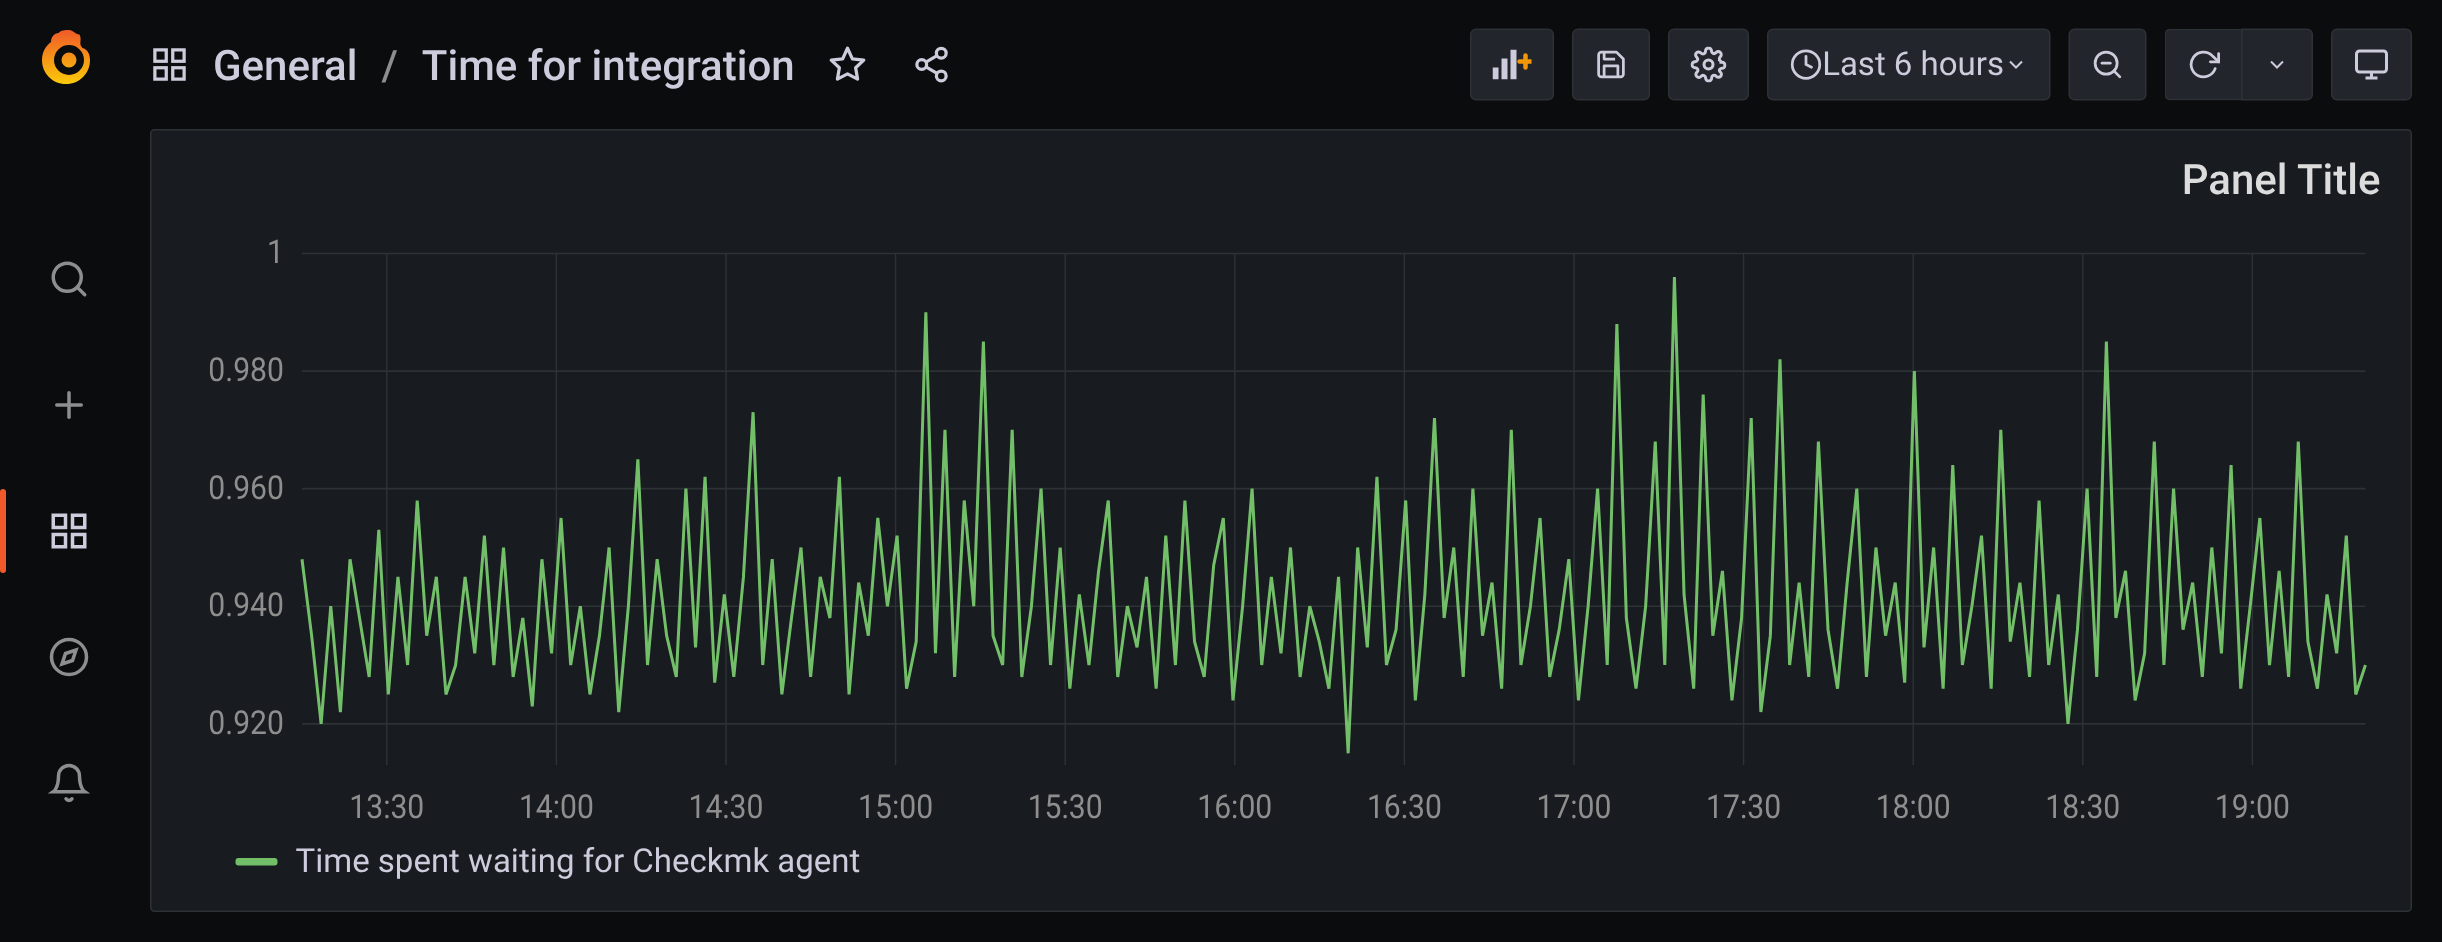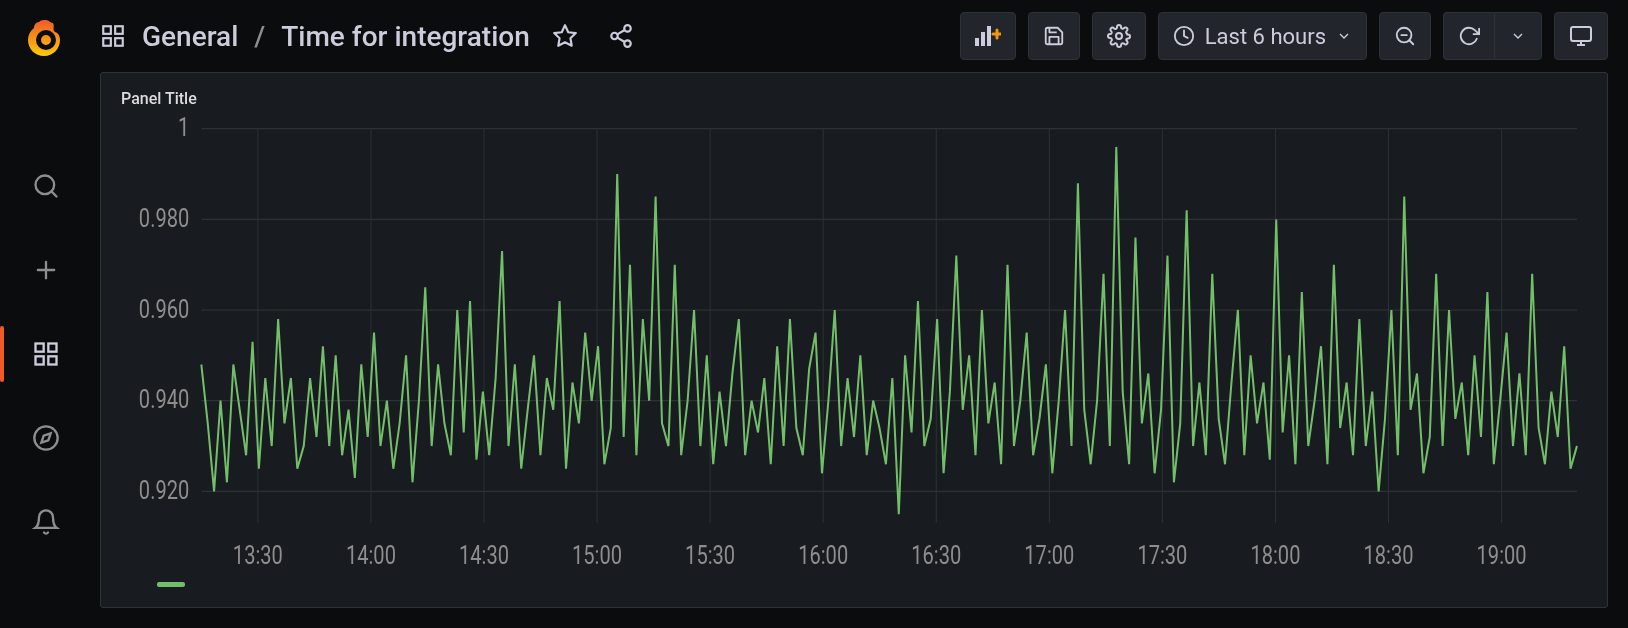--- a/index.html
+++ b/index.html
@@ -4,33 +4,33 @@
 <style>
   * { box-sizing: border-box; margin: 0; padding: 0; }
   html, body { width: 1628px; height: 628px; background: #0b0c0e; font-family: -apple-system, BlinkMacSystemFont, "Segoe UI", Roboto, sans-serif; color: #ccccdc; overflow: hidden; }
   .app { display: flex; width: 100%; height: 100%; }
   .sidebar { width: 92px; background: #0b0c0e; display: flex; flex-direction: column; align-items: center; padding-top: 16px; flex-shrink: 0; }
   .logo { width: 48px; height: 48px; margin-bottom: 100px; }
   .side-icon { width: 44px; height: 44px; display: flex; align-items: center; justify-content: center; margin-bottom: 40px; color: #8e8e8e; cursor: pointer; position: relative; }
   .side-icon.active { color: #ccccdc; }
   .side-icon.active::before { content: ""; position: absolute; left: -24px; top: -6px; bottom: -6px; width: 4px; background: #f05a28; border-radius: 2px; }
   .main { flex: 1; display: flex; flex-direction: column; padding: 0 20px 20px 8px; }
-  .topbar { display: flex; align-items: center; height: 72px; gap: 12px; justify-content: flex-end; }
+  .topbar { display: flex; align-items: center; height: 86px; gap: 12px; justify-content: flex-end; }
   .breadcrumb { display: flex; align-items: center; gap: 16px; font-size: 28px; color: #ccccdc; font-weight: 500; white-space: nowrap; }
   .breadcrumb .sep { color: #8e8e8e; }
   .bc-icon { color: #ccccdc; display:flex; align-items:center;}
   .spacer { flex: 1; }
-  .btn { background: #22252b; border: 1px solid #2c3235; border-radius: 4px; height: 48px; min-width: 48px; display: flex; align-items: center; justify-content: center; padding: 0 14px; color: #ccccdc; cursor: pointer; gap: 10px; }
+  .btn { background: #22252b; border: 1px solid #2c3235; border-radius: 4px; height: 48px; min-width: 48px; display: flex; align-items: center; justify-content: center; padding: 0 14px; color: #ccccdc; cursor: pointer; }
   .btn-group { display: flex; }
   .btn-group .btn:first-child { border-top-right-radius: 0; border-bottom-right-radius: 0; border-right: none; }
   .btn-group .btn:last-child { border-top-left-radius: 0; border-bottom-left-radius: 0; }
   .time-text { font-size: 22px; white-space: nowrap; }
   .icon-holder{display:flex;align-items:center;justify-content:center;cursor:pointer;}
   .panel { flex: 1; background: #181b1f; border: 1px solid #2c3235; border-radius: 3px; padding: 16px 20px 20px 20px; display: flex; flex-direction: column; }
-  .panel-title { text-align: left; font-size: 16px; color: #dcdcdc; font-weight: 500; margin-bottom: 8px; }
+  .panel-title { text-align: right; font-size: 28px; color: #dcdcdc; font-weight: 500; margin-bottom: 22px; }
   .chart-wrap { flex: 1; position: relative; }
   #chart-svg { width: 100%; height: 100%; display: block; }
   .axis-text { fill: #8e8e8e; font-size: 20px; font-family: inherit; }
   .grid-line { stroke: #2c3235; stroke-width: 1; }
   .data-line { stroke: #73bf69; stroke-width: 2; fill: none; }
   .legend { display: flex; align-items: center; gap: 12px; margin-top: 8px; padding-left: 36px; }
   .legend-swatch { width: 28px; height: 5px; background: #73bf69; border-radius: 2px; }
   .legend-text { font-size: 22px; color: #ccccdc; }
 </style>
 </head>
@@ -212,16 +212,17 @@
             <text x="1149.7260273972604" y="352" text-anchor="middle" class="axis-text">18:00</text>
             <line x1="1262.3287671232877" y1="10" x2="1262.3287671232877" y2="320" class="grid-line"></line>
             <text x="1262.3287671232877" y="352" text-anchor="middle" class="axis-text">18:30</text>
             <line x1="1374.9315068493152" y1="10" x2="1374.9315068493152" y2="320" class="grid-line"></line>
             <text x="1374.9315068493152" y="352" text-anchor="middle" class="axis-text">19:00</text>
             <path d="M80.0 195.3 L86.4 241.6 L92.7 295.1 L99.1 223.8 L105.5 287.9 L111.9 195.3 L118.2 230.9 L124.6 266.6 L131.0 177.5 L137.3 277.2 L143.7 206.0 L150.1 259.4 L156.5 159.7 L162.8 241.6 L169.2 206.0 L175.6 277.2 L182.0 259.4 L188.3 206.0 L194.7 252.3 L201.1 181.0 L207.4 259.4 L213.8 188.2 L220.2 266.6 L226.6 230.9 L232.9 284.4 L239.3 195.3 L245.7 252.3 L252.0 170.3 L258.4 259.4 L264.8 223.8 L271.2 277.2 L277.5 241.6 L283.9 188.2 L290.3 287.9 L296.7 223.8 L303.0 134.7 L309.4 259.4 L315.8 195.3 L322.1 241.6 L328.5 266.6 L334.9 152.5 L341.3 248.7 L347.6 145.4 L354.0 270.1 L360.4 216.7 L366.7 266.6 L373.1 206.0 L379.5 106.2 L385.9 259.4 L392.2 195.3 L398.6 277.2 L405.0 230.9 L411.3 188.2 L417.7 266.6 L424.1 206.0 L430.5 230.9 L436.8 145.4 L443.2 277.2 L449.6 209.5 L456.0 241.6 L462.3 170.3 L468.7 223.8 L475.1 181.0 L481.4 273.7 L487.8 245.2 L494.2 45.6 L500.6 252.3 L506.9 116.9 L513.3 266.6 L519.7 159.7 L526.0 223.8 L532.4 63.4 L538.8 241.6 L545.2 259.4 L551.5 116.9 L557.9 266.6 L564.3 223.8 L570.7 152.5 L577.0 259.4 L583.4 188.2 L589.8 273.7 L596.1 216.7 L602.5 259.4 L608.9 202.4 L615.3 159.7 L621.6 266.6 L628.0 223.8 L634.4 248.7 L640.7 206.0 L647.1 273.7 L653.5 181.0 L659.9 259.4 L666.2 159.7 L672.6 245.2 L679.0 266.6 L685.3 198.9 L691.7 170.3 L698.1 280.8 L704.5 223.8 L710.8 152.5 L717.2 259.4 L723.6 206.0 L730.0 252.3 L736.3 188.2 L742.7 266.6 L749.1 223.8 L755.4 245.2 L761.8 273.7 L768.2 206.0 L774.6 312.9 L780.9 188.2 L787.3 248.7 L793.7 145.4 L800.0 259.4 L806.4 238.0 L812.8 159.7 L819.2 280.8 L825.5 216.7 L831.9 109.8 L838.3 230.9 L844.7 188.2 L851.0 266.6 L857.4 152.5 L863.8 241.6 L870.1 209.5 L876.5 273.7 L882.9 116.9 L889.3 259.4 L895.6 223.8 L902.0 170.3 L908.4 266.6 L914.7 238.0 L921.1 195.3 L927.5 280.8 L933.9 223.8 L940.2 152.5 L946.6 259.4 L953.0 52.8 L959.3 230.9 L965.7 273.7 L972.1 223.8 L978.5 124.0 L984.8 259.4 L991.2 24.3 L997.6 216.7 L1004.0 273.7 L1010.3 95.5 L1016.7 241.6 L1023.1 202.4 L1029.4 280.8 L1035.8 230.9 L1042.2 109.8 L1048.6 287.9 L1054.9 241.6 L1061.3 74.1 L1067.7 259.4 L1074.0 209.5 L1080.4 266.6 L1086.8 124.0 L1093.2 238.0 L1099.5 273.7 L1105.9 209.5 L1112.3 152.5 L1118.7 266.6 L1125.0 188.2 L1131.4 241.6 L1137.8 209.5 L1144.1 270.1 L1150.5 81.3 L1156.9 248.7 L1163.3 188.2 L1169.6 273.7 L1176.0 138.3 L1182.4 259.4 L1188.7 223.8 L1195.1 181.0 L1201.5 273.7 L1207.9 116.9 L1214.2 245.2 L1220.6 209.5 L1227.0 266.6 L1233.3 159.7 L1239.7 259.4 L1246.1 216.7 L1252.5 295.1 L1258.8 238.0 L1265.2 152.5 L1271.6 266.6 L1278.0 63.4 L1284.3 230.9 L1290.7 202.4 L1297.1 280.8 L1303.4 252.3 L1309.8 124.0 L1316.2 259.4 L1322.6 152.5 L1328.9 238.0 L1335.3 209.5 L1341.7 266.6 L1348.0 188.2 L1354.4 252.3 L1360.8 138.3 L1367.2 273.7 L1373.5 223.8 L1379.9 170.3 L1386.3 259.4 L1392.7 202.4 L1399.0 266.6 L1405.4 124.0 L1411.8 245.2 L1418.1 273.7 L1424.5 216.7 L1430.9 252.3 L1437.3 181.0 L1443.6 277.2 L1450.0 259.4 " class="data-line"></path>
           </svg>
       </div>
       <div class="legend">
         <div class="legend-swatch"></div>
+        <div class="legend-text">Time spent waiting for Checkmk agent</div>
       </div>
     </div>
   </div>
 </div>
 
 </body></html>

